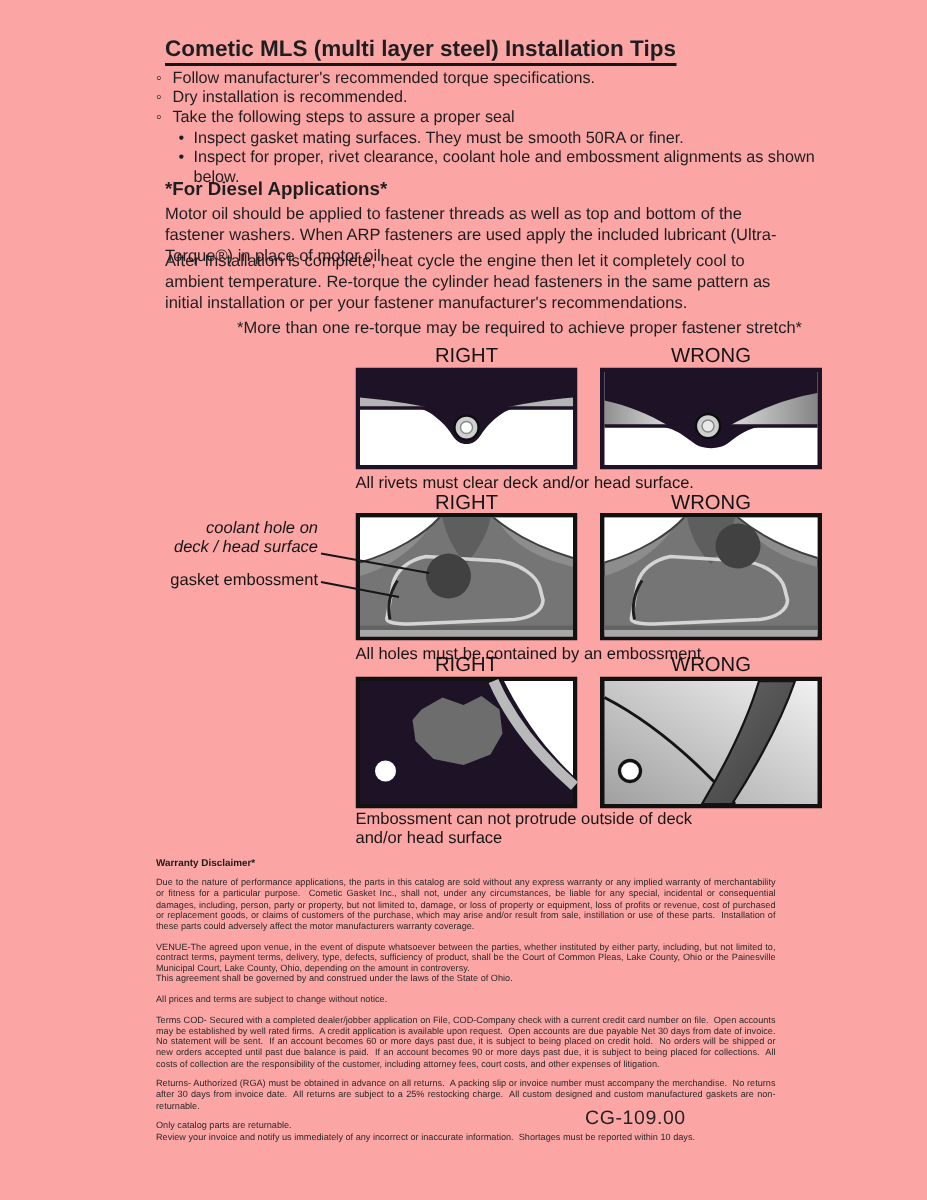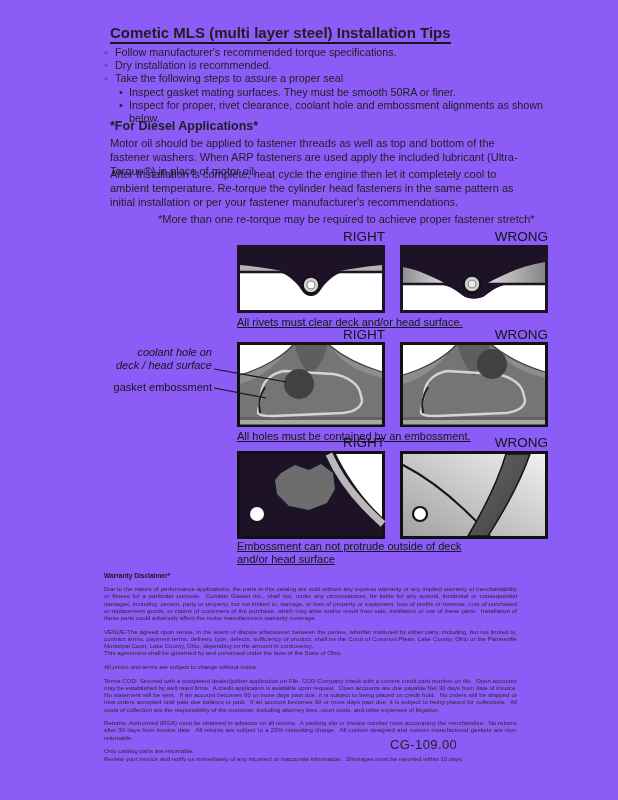--- a/index.html
+++ b/index.html
@@ -1,40 +1,40 @@
 <!DOCTYPE html>
 <html><head>
 <meta charset="utf-8">
 <style>
   html,body{margin:0;padding:0;background:#e8e8e8;}
   .page{
-    position:relative;width:618px;height:800px;background:#8b5cf6;
+    position:relative;width:618px;height:800px;background:#fca5a5;
     font-family:"Liberation Sans", sans-serif;color:#1e1e20;overflow:hidden;
   }
   .abs{position:absolute;}
   .title{
     left:110px;top:24px;font-size:15px;font-weight:bold;
     border-bottom:2px solid #161616;padding-bottom:1px;display:inline-block;
   }
   .bullets{left:104px;top:46px;width:440px;font-size:10.8px;line-height:13.2px;}
   .bullet{position:relative;padding-left:11px;}
   .bullet::before{content:"◦";position:absolute;left:0;top:0;}
   .subbullet{position:relative;margin-left:15px;padding-left:10px;}
   .subbullet::before{content:"•";position:absolute;left:0;top:0;}
   .diesel-heading{left:110px;top:119px;font-size:12.5px;font-weight:bold;}
   .para{left:110px;width:420px;font-size:11px;line-height:14px;white-space:pre-wrap;}
   .p1{top:136px;}
   .p2{top:167px;}
   .pnote{top:212px;margin-left:48px;}
-  .flabel{width:148px;text-align:right;font-size:13.5px;color:#141414;}
+  .flabel{width:148px;text-align:center;font-size:13.5px;color:#141414;}
   .fl1{top:229px;} .fl2{top:327px;} .fl3{top:435px;}
   .colL{left:237px;} .colR{left:400px;}
   .panel{display:block;}
   .pan1{top:245px;} .pan2{top:342px;} .pan3{top:451px;}
-  .caption{font-size:11px;color:#161616;white-space:pre-wrap;line-height:12.5px;text-decoration:underline;}
+  .caption{font-size:11px;color:#161616;white-space:pre-wrap;line-height:12.5px;}
   .cap1{left:237px;top:316px;width:330px;}
   .cap2{left:237px;top:430px;width:311px;text-align:left;}
   .cap3{left:237px;top:540px;width:320px;}
   .ann{left:88px;width:124px;text-align:right;font-size:11px;line-height:12.5px;white-space:pre-wrap;color:#161616;}
   .ann1{top:346px;font-style:italic;} .ann2{top:381px;}
   .leaders{left:0;top:0;width:618px;height:800px;pointer-events:none;}
   .fine{
     left:104px;top:572px;width:413px;font-size:6.1px;line-height:7.2px;
     text-align:justify;color:#2a2a2a;
   }

